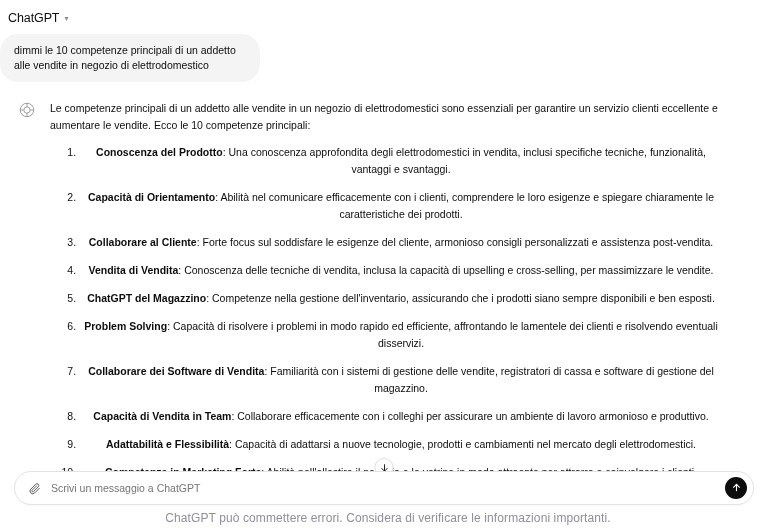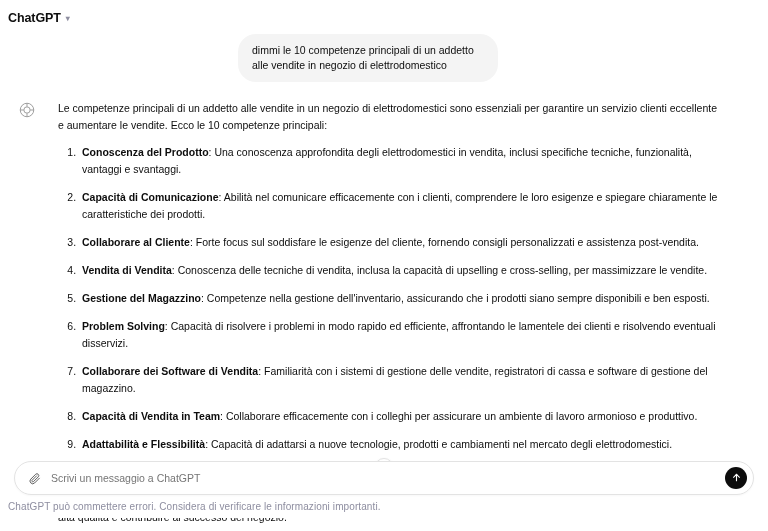--- a/index.html
+++ b/index.html
@@ -19,42 +19,42 @@
     height: 30px;
     display: flex;
     align-items: center;
     padding: 6px 0 0 8px;
   }
   .brand {
     display: flex;
     align-items: center;
     gap: 5px;
     font-size: 12.5px;
-    font-weight: 700;
+    font-weight: 400;
     color: #0d0d0d;
     letter-spacing: -0.1px;
   }
   .brand .chev {
     color: #8e8ea0;
     font-size: 8px;
     line-height: 1;
     transform: translateY(1px);
   }
 
   
   .content {
     padding: 4px 0 0 0;
     height: 455px;
     position: relative;
   }
 
   
   .user-row {
     display: flex;
-    justify-content: center;
+    justify-content: flex-start;
     padding: 0 32px 0 0;
   }
   .user-bubble {
     background: #f4f4f4;
     border-radius: 18px;
     padding: 9px 14px;
     max-width: 260px;
     font-size: 10.5px;
     line-height: 1.45;
     color: #0d0d0d;
@@ -74,29 +74,30 @@
     margin-right: 10px;
   }
   .avatar svg { display: block; }
 
   .msg {
     font-size: 10.5px;
     line-height: 1.62;
     color: #0d0d0d;
     flex: 1;
   }
-  .msg p { margin: 0 0 10px 12px; }
+  .msg p { margin: 0 0 10px 4px; }
 
   ol.steps {
     margin: 2px 0 10px 0;
     padding-left: 17px;
   }
   ol.steps > li {
     margin: 0 0 11px 16px;
     padding-left: 3px;
+    text-align: center;
   }
   ol.steps > li::marker {
     font-weight: 400;
     color: #0d0d0d;
   }
   .k { font-weight: 700; }
 
   
   .scroll-btn {
     position: absolute;
@@ -111,21 +112,21 @@
     display: flex;
     align-items: center;
     justify-content: center;
     box-shadow: 0 1px 3px rgba(0,0,0,.08);
   }
 
   
   .composer-wrap {
     position: absolute;
     left: 0; right: 0;
-    bottom: 13px;
+    bottom: 0;
     padding: 0 0 6px 0;
     background: #ffffff;
   }
   .composer {
     margin: 0 14px;
     height: 34px;
     border: 1px solid #e3e3e3;
     border-radius: 17px;
     display: flex;
     align-items: center;
@@ -152,21 +153,22 @@
     width: 22px; height: 22px;
     border-radius: 50%;
     background: #0d0d0d;
     color: #ffffff;
     display: flex;
     align-items: center;
     justify-content: center;
     flex: 0 0 22px;
   }
   .disclaimer {
-    font-size: 10px;
+    text-align: center;
+    font-size: 12px;
     color: #8e8ea0;
     padding: 6px 0 0 8px;
     letter-spacing: .1px;
   }
 </style>
 </head>
 <body>
 
 <div class="topbar">
   <div class="brand">
@@ -188,24 +190,24 @@
         <circle cx="12" cy="12" r="4.2"></circle>
         <path d="M12 3v4.6M12 16.4V21M3 12h4.6M16.4 12H21"></path>
       </svg>
     </div>
 
     <div class="msg">
       <p>Le competenze principali di un addetto alle vendite in un negozio di elettrodomestici sono essenziali per garantire un servizio clienti eccellente e aumentare le vendite. Ecco le 10 competenze principali:</p>
 
       <ol class="steps">
         <li><span class="k">Conoscenza del Prodotto</span><span>: Una conoscenza approfondita degli elettrodomestici in vendita, inclusi specifiche tecniche, funzionalità, vantaggi e svantaggi.</span></li>
-        <li><span class="k">Capacità di Comunicazione</span><span>: Abilità nel comunicare efficacemente con i clienti, comprendere le loro esigenze e spiegare chiaramente le caratteristiche dei prodotti.</span></li>
-        <li><span class="k">Collaborare al Cliente</span><span>: Forte focus sul soddisfare le esigenze del cliente, fornendo consigli personalizzati e assistenza post-vendita.</span></li>
+        <li><span class="k">Capacità di Orientamento</span><span>: Abilità nel comunicare efficacemente con i clienti, comprendere le loro esigenze e spiegare chiaramente le caratteristiche dei prodotti.</span></li>
+        <li><span class="k">Collaborare al Cliente</span><span>: Forte focus sul soddisfare le esigenze del cliente, armonioso consigli personalizzati e assistenza post-vendita.</span></li>
         <li><span class="k">Vendita di Vendita</span><span>: Conoscenza delle tecniche di vendita, inclusa la capacità di upselling e cross-selling, per massimizzare le vendite.</span></li>
-        <li><span class="k">Gestione del Magazzino</span><span>: Competenze nella gestione dell'inventario, assicurando che i prodotti siano sempre disponibili e ben esposti.</span></li>
+        <li><span class="k">ChatGPT del Magazzino</span><span>: Competenze nella gestione dell'inventario, assicurando che i prodotti siano sempre disponibili e ben esposti.</span></li>
         <li><span class="k">Problem Solving</span><span>: Capacità di risolvere i problemi in modo rapido ed efficiente, affrontando le lamentele dei clienti e risolvendo eventuali disservizi.</span></li>
         <li><span class="k">Collaborare dei Software di Vendita</span><span>: Familiarità con i sistemi di gestione delle vendite, registratori di cassa e software di gestione del magazzino.</span></li>
         <li><span class="k">Capacità di Vendita in Team</span><span>: Collaborare efficacemente con i colleghi per assicurare un ambiente di lavoro armonioso e produttivo.</span></li>
         <li><span class="k">Adattabilità e Flessibilità</span><span>: Capacità di adattarsi a nuove tecnologie, prodotti e cambiamenti nel mercato degli elettrodomestici.</span></li>
         <li><span class="k">Competenza in Marketing Forte</span><span>: Abilità nell'allestire il negozio e le vetrine in modo attraente per attrarre e coinvolgere i clienti.</span></li>
       </ol>
 
       <p>Queste competenze combinano conoscenze tecniche con abilità interpersonali, permettendo agli addetti alle vendite di offrire un servizio di alta qualità e contribuire al successo del negozio.</p>
     </div>
   </div>

